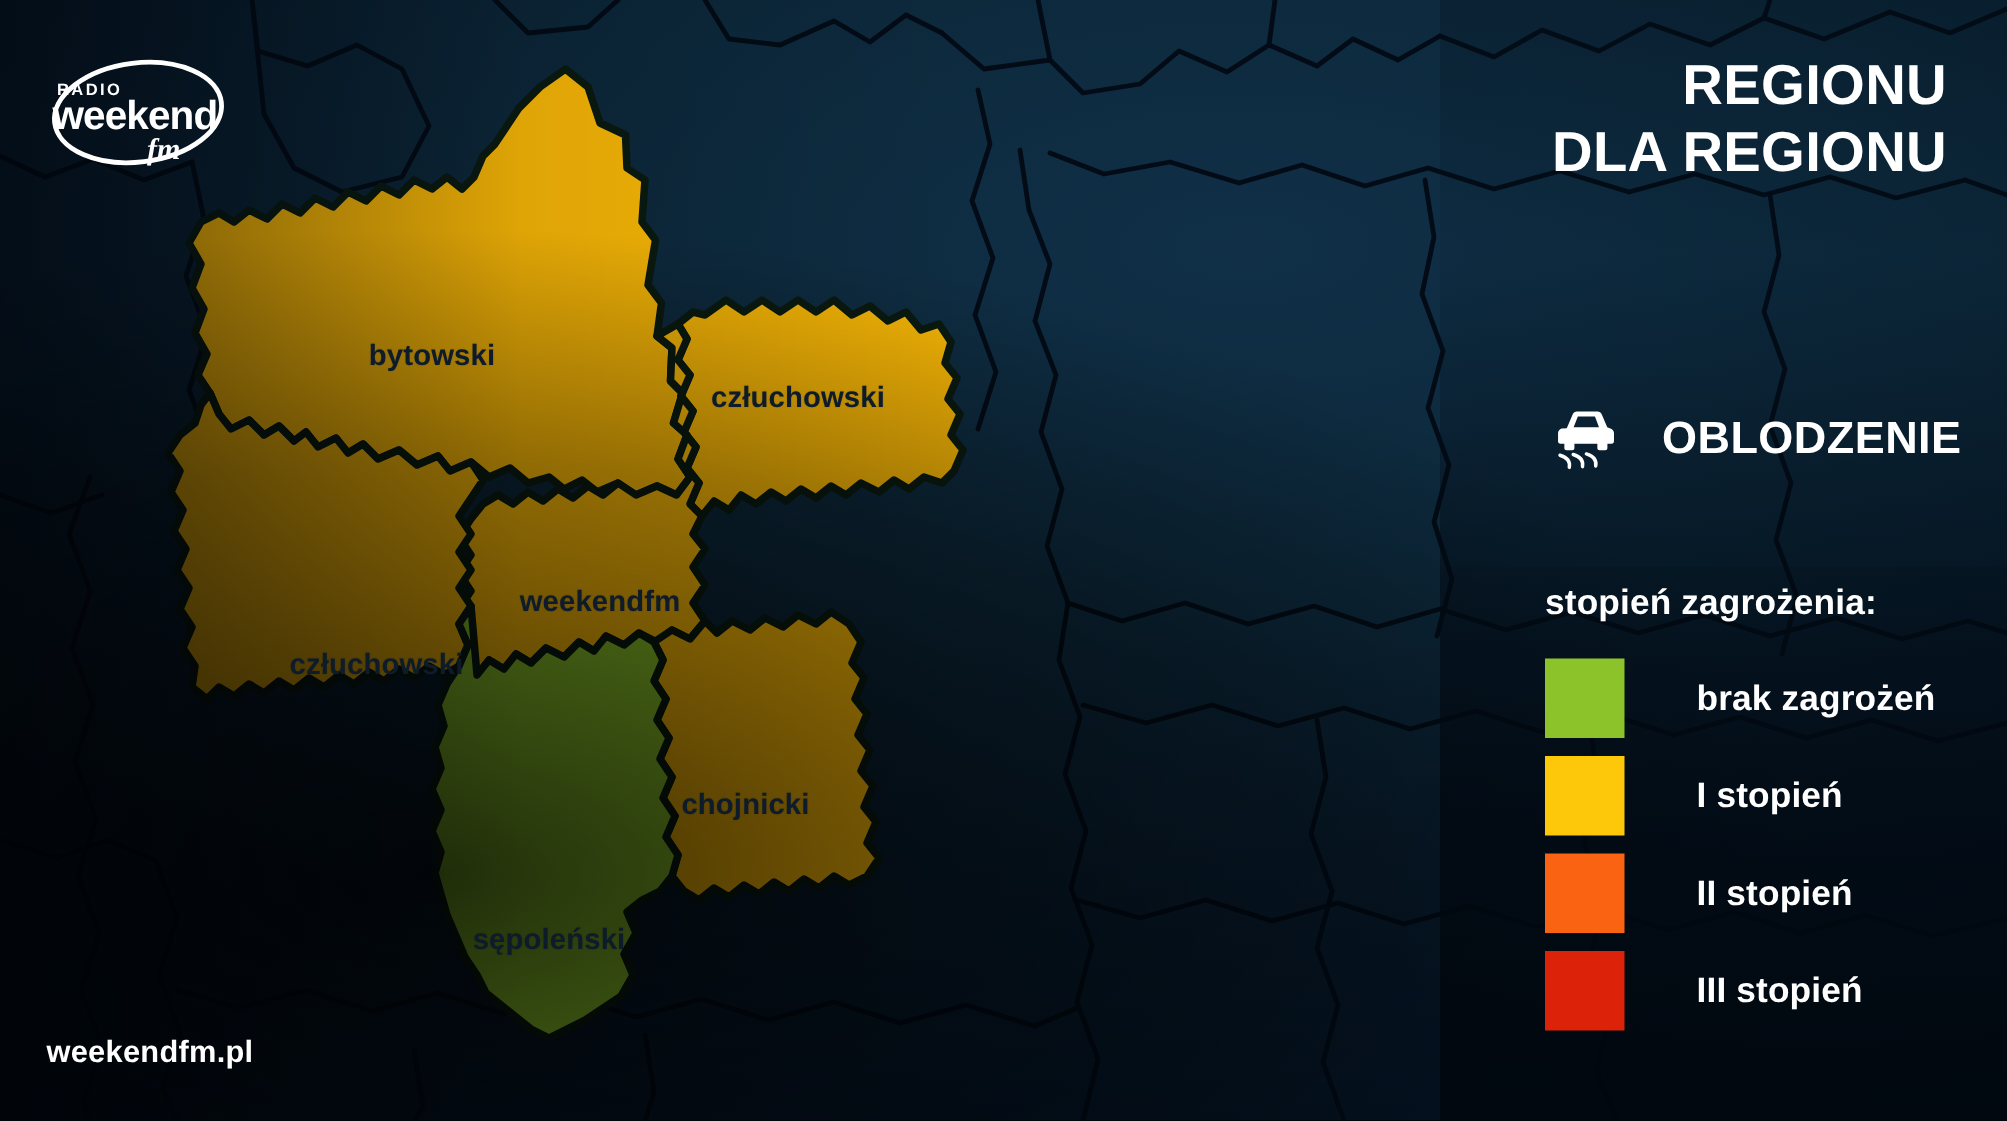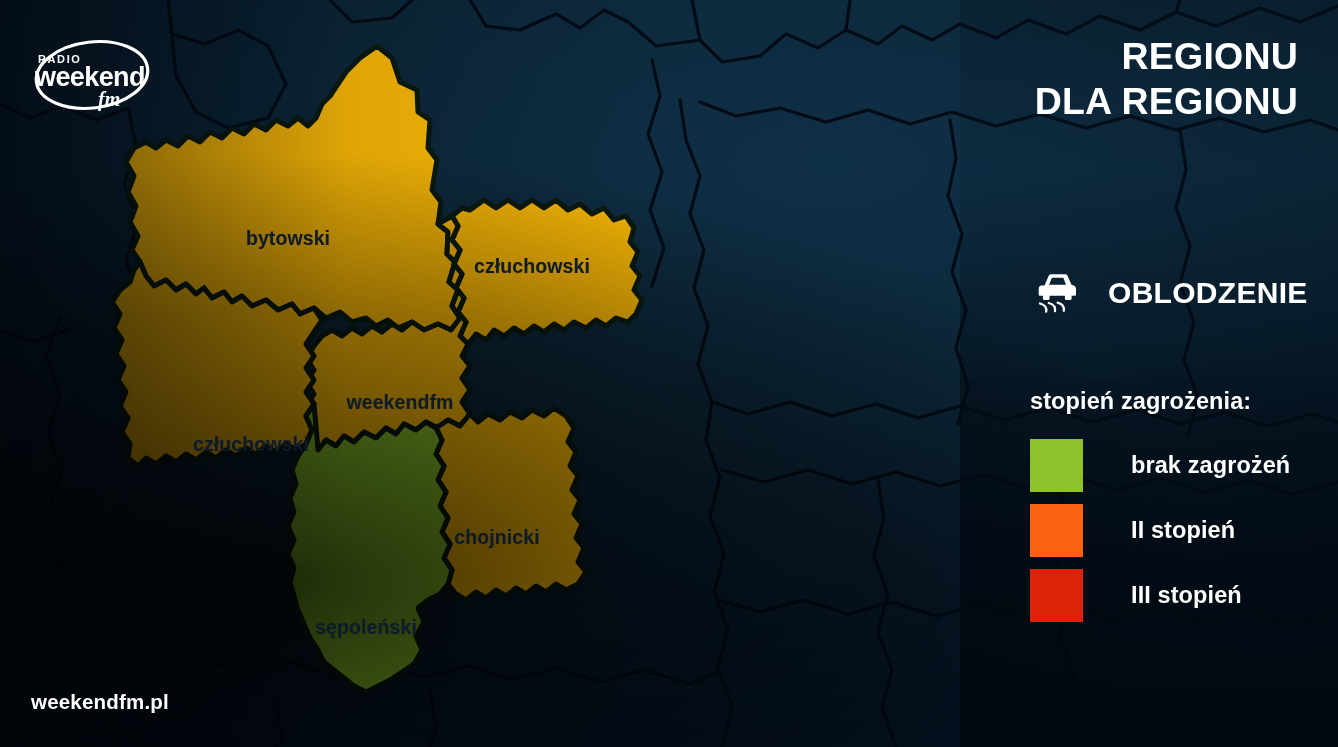--- a/index.html
+++ b/index.html
@@ -230,20 +230,24 @@
   </div>
 
   <div class="legend">
     <div class="legend-title">stopień zagrożenia:</div>
 
     <div class="lrow">
       <span class="sw" style="background:#8CC32A;"></span>
       <span class="ltxt">brak zagrożeń</span>
     </div>
 
+    <div class="lrow">
+      <span class="sw" style="background:#FDC80A;"></span>
+      <span class="ltxt">I stopień</span>
+    </div>
 
     <div class="lrow">
       <span class="sw" style="background:#F96311;"></span>
       <span class="ltxt">II stopień</span>
     </div>
 
     <div class="lrow">
       <span class="sw" style="background:#DC2209;"></span>
       <span class="ltxt">III stopień</span>
     </div>

